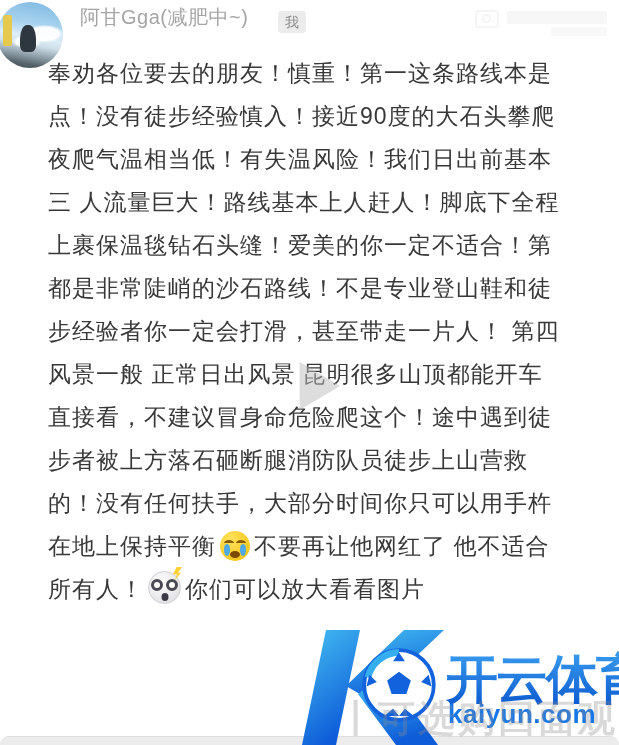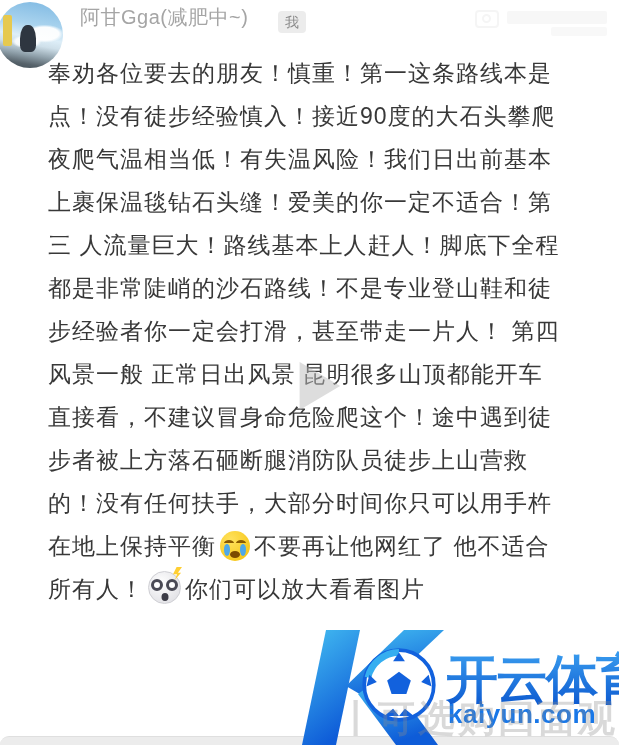--- a/index.html
+++ b/index.html
@@ -120,22 +120,22 @@
         <span class="lens"></span>
       </span>
     <span class="bar1"></span>
     <span class="bar2"></span>
   </div>
 
   <div class="body">
     <div class="line">奉劝各位要去的朋友！慎重！第一这条路线本是</div>
     <div class="line">点！没有徒步经验慎入！接近90度的大石头攀爬</div>
     <div class="line">夜爬气温相当低！有失温风险！我们日出前基本</div>
+    <div class="line">三 人流量巨大！路线基本上人赶人！脚底下全程</div>
     <div class="line">上裹保温毯钻石头缝！爱美的你一定不适合！第</div>
-    <div class="line">三 人流量巨大！路线基本上人赶人！脚底下全程</div>
     <div class="line">都是非常陡峭的沙石路线！不是专业登山鞋和徒</div>
     <div class="line">步经验者你一定会打滑，甚至带走一片人！ 第四</div>
     <div class="line">风景一般 正常日出风景 昆明很多山顶都能开车</div>
     <div class="line">直接看，不建议冒身命危险爬这个！途中遇到徒</div>
     <div class="line">步者被上方落石砸断腿消防队员徒步上山营救</div>
     <div class="line">的！没有任何扶手，大部分时间你只可以用手杵</div>
     <div class="line">
       <span>在地上保持平衡</span><span class="emoji cry"><span class="eye l"></span><span class="eye r"></span><span class="tear l"></span><span class="tear r"></span><span class="mouth"></span></span><span>不要再让他网红了 他不适合</span>
     </div>
     <div class="line">

